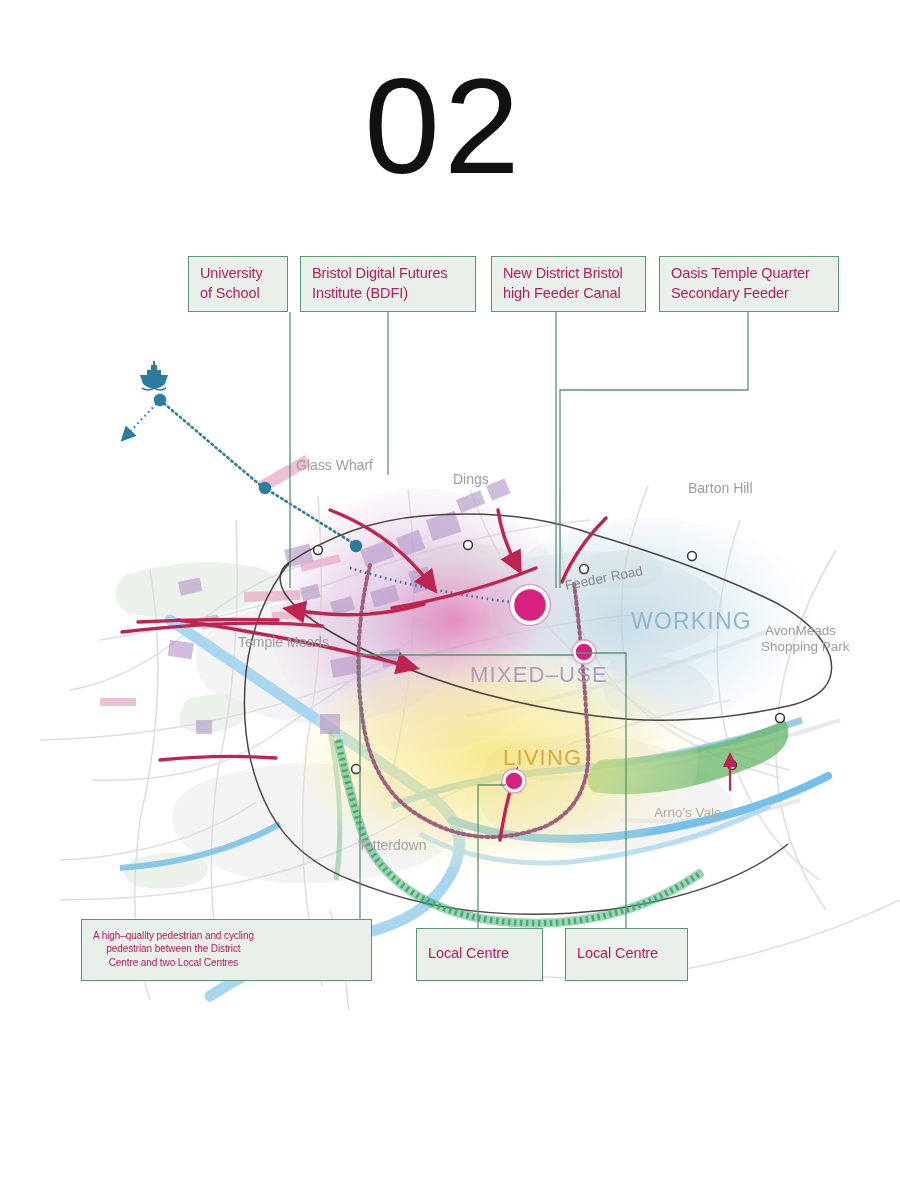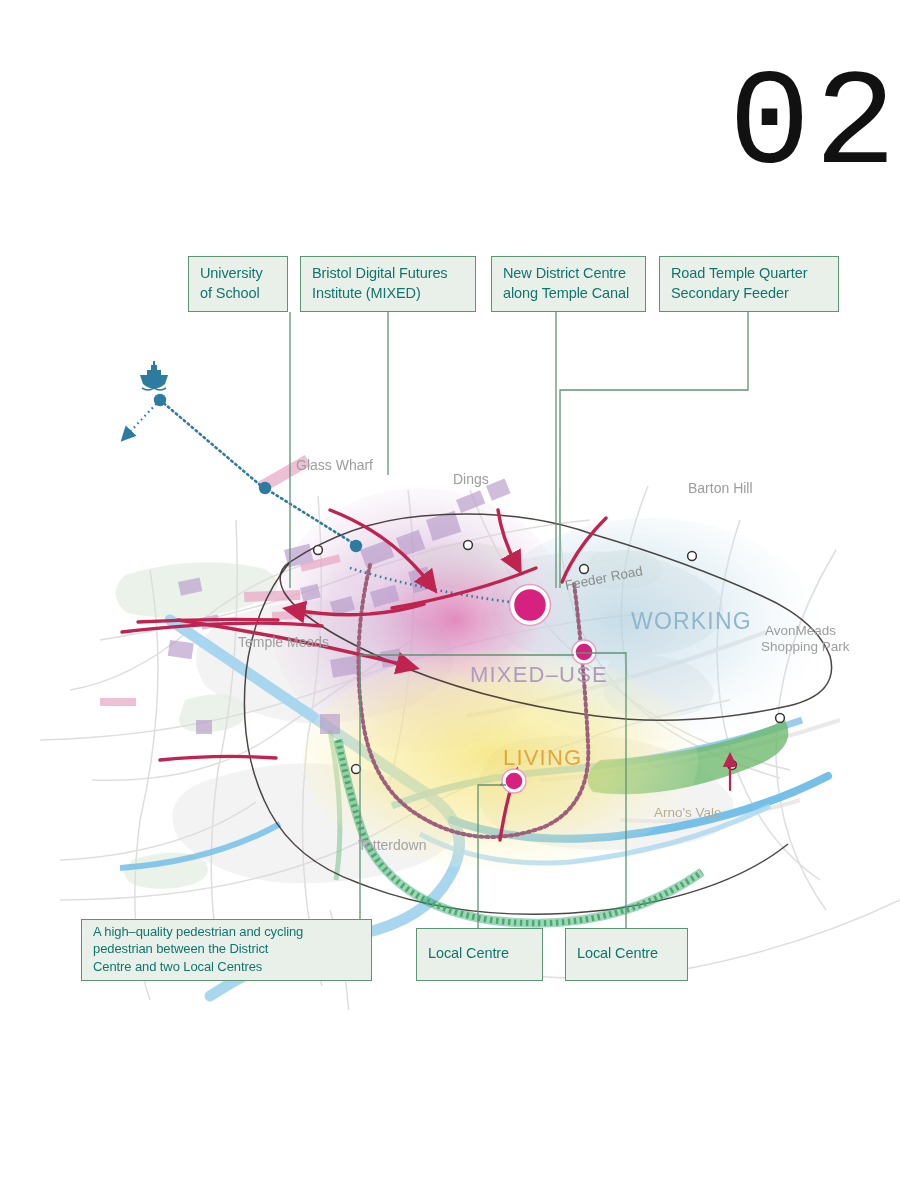--- a/index.html
+++ b/index.html
@@ -1,43 +1,43 @@
 <!DOCTYPE html>
 <html><head>
 <meta charset="utf-8">
 <style>
   html,body{margin:0;padding:0;background:#ffffff;}
   body{width:900px;height:1200px;position:relative;overflow:hidden;
        font-family:"Liberation Sans","DejaVu Sans",sans-serif;color:#1a1a1a;}
 
   #page-number{
-    position:absolute;left:0;right:0;top:58px;text-align:right;
+    position:absolute;left:0;right:12px;top:58px;text-align:center;
     font-size:136px;line-height:1;font-weight:300;letter-spacing:4px;
-    color:#111111;font-family:Liberation Mono, monospace;
+    color:#111111;font-family:Liberation Sans, sans-serif;
   }
 
   #map-figure{position:absolute;left:0;top:220px;width:735px;height:790px;}
   #map-svg{position:absolute;left:0;top:0;}
 
   .callout{
     position:absolute;background:#e9f0ea;border:1px solid #5d9473;
     box-sizing:border-box;display:flex;align-items:center;
     padding:9px 11px 10px 11px;
   }
   .callout .ctext{
-    font-size:14.5px;line-height:1.32;color:#0f766e;letter-spacing:-0.1px;
+    font-size:14.5px;line-height:1.32;color:#be185d;letter-spacing:-0.1px;
   }
   #callout-university  {left:188px;top:256px;width:100px;height:56px;}
   #callout-bdfi        {left:300px;top:256px;width:176px;height:56px;}
   #callout-district    {left:491px;top:256px;width:155px;height:56px;}
   #callout-oasis       {left:659px;top:256px;width:180px;height:56px;}
   #callout-cycling     {left:81px;top:919px;width:291px;height:62px;padding-top:8px;}
   #callout-local-a     {left:416px;top:928px;width:127px;height:53px;}
   #callout-local-b     {left:565px;top:928px;width:123px;height:53px;}
-  #callout-cycling .ctext{font-size:13px;line-height:1.36;}
+  #callout-cycling .ctext{font-size:10px;line-height:1.36;text-align:center;}
 </style>
 </head>
 <body>
 
 <div id="page-number">02</div>
 
 <div id="map-figure">
 <svg id="map-svg" width="900" height="790" viewBox="0 0 900 790">
   <defs>
     <radialGradient id="gMixed" cx="50%" cy="50%" r="55%">
@@ -255,34 +255,34 @@
 <div class="callout" id="callout-university">
   <div class="ctext">
     <div>University</div>
     <div>of School</div>
   </div>
 </div>
 
 <div class="callout" id="callout-bdfi">
   <div class="ctext">
     <div>Bristol Digital Futures</div>
-    <div>Institute (MIXED)</div>
+    <div>Institute (BDFI)</div>
   </div>
 </div>
 
 <div class="callout" id="callout-district">
   <div class="ctext">
-    <div>New District Centre</div>
-    <div>along Temple Canal</div>
+    <div>New District Bristol</div>
+    <div>high Feeder Canal</div>
   </div>
 </div>
 
 <div class="callout" id="callout-oasis">
   <div class="ctext">
-    <div>Road Temple Quarter</div>
+    <div>Oasis Temple Quarter</div>
     <div>Secondary Feeder</div>
   </div>
 </div>
 
 <div class="callout" id="callout-cycling">
   <div class="ctext">
     <div>A high–quality pedestrian and cycling</div>
     <div>pedestrian between the District</div>
     <div>Centre and two Local Centres</div>
   </div>

